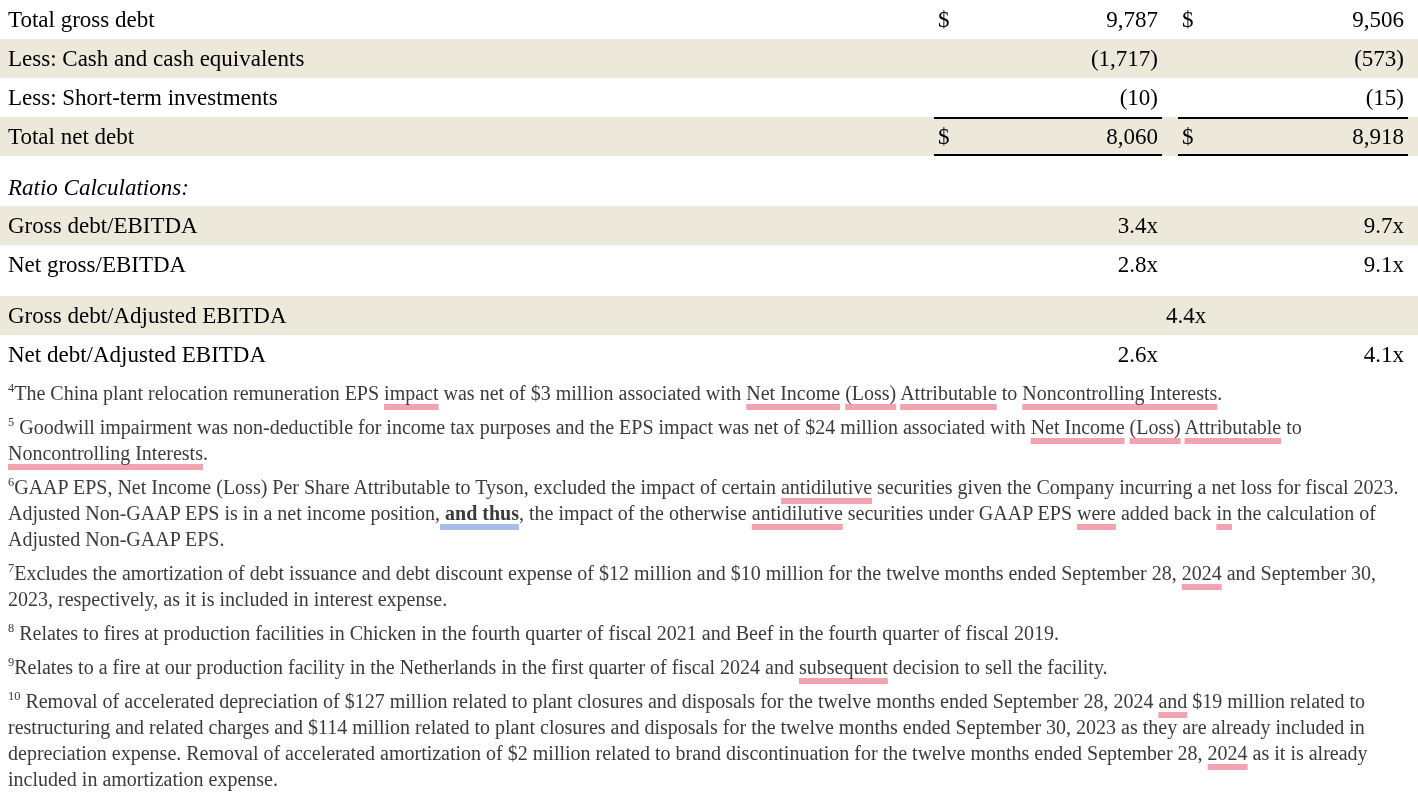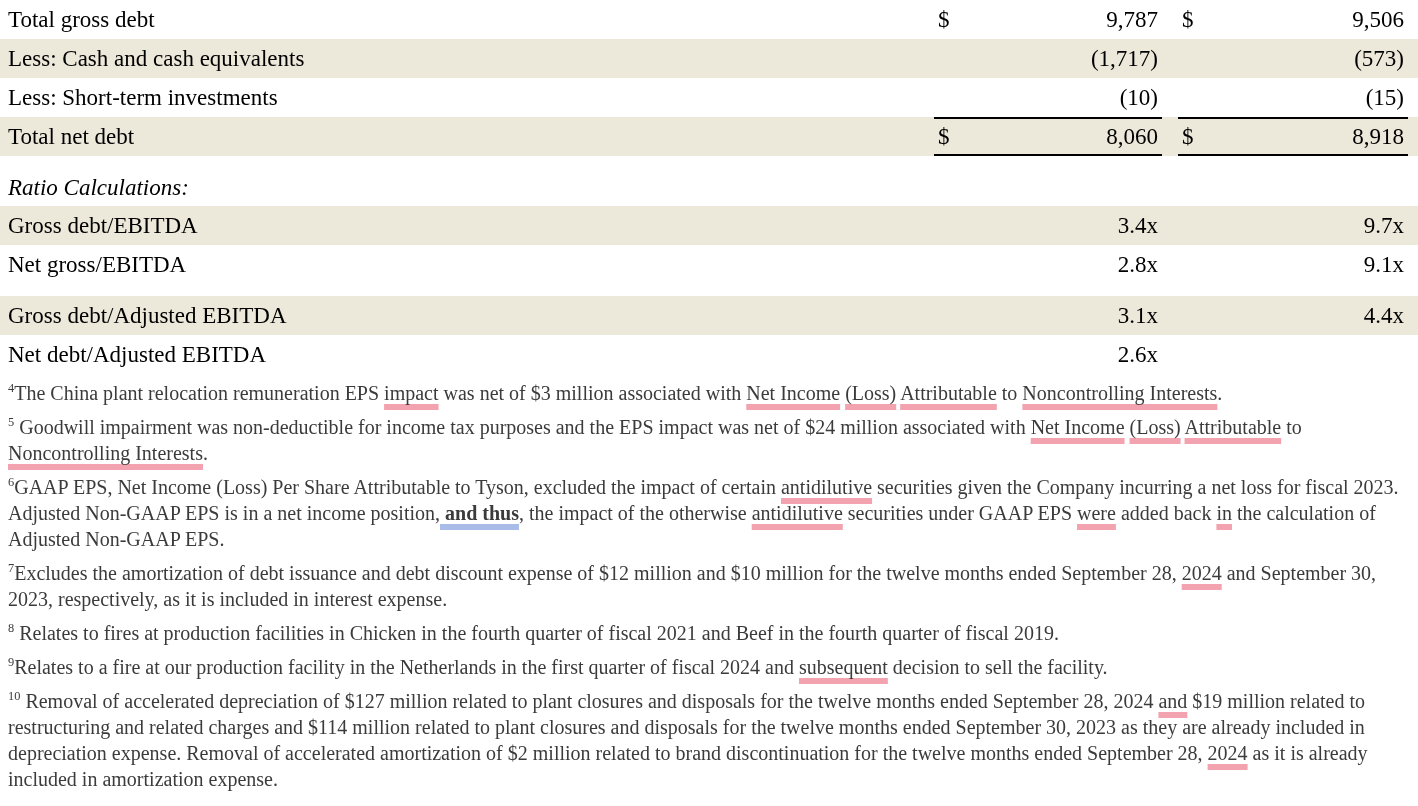--- a/index.html
+++ b/index.html
@@ -157,34 +157,34 @@
           <span class="value">2.8x</span>
         </div>
         <div class="colgap"></div>
         <div class="amount-group">
           <span class="value">9.1x</span>
         </div>
       </div>
       <div class="spacer-sm"></div>
       <div class="finrow shaded">
         <div class="row-label">Gross debt/Adjusted EBITDA</div>
-        <div class="amount-group">
-          <span class="value">3.1x</span>
-        </div>
         <div class="colgap"></div>
         <div class="amount-group">
           <span class="value">4.4x</span>
         </div>
       </div>
       <div class="finrow">
         <div class="row-label">Net debt/Adjusted EBITDA</div>
         <div class="amount-group">
           <span class="value">2.6x</span>
         </div>
         <div class="colgap"></div>
+        <div class="amount-group">
+          <span class="value">4.1x</span>
+        </div>
       </div>
     </section>
 
   <section id="footnotes" class="footnotes">
       <p class="footnote"><sup>4</sup>The China plant relocation remuneration EPS <span class="mark-pink">impact</span> was net of $3 million associated with <span class="mark-pink">Net Income</span> <span class="mark-pink">(Loss)</span> <span class="mark-pink">Attributable</span> to <span class="mark-pink">Noncontrolling Interests</span>.</p>
       <p class="footnote"><sup>5</sup> Goodwill impairment was non-deductible for income tax purposes and the EPS impact was net of $24 million associated with <span class="mark-pink">Net Income</span> <span class="mark-pink">(Loss)</span> <span class="mark-pink">Attributable</span> to <span class="mark-pink">Noncontrolling Interests</span>.</p>
       <p class="footnote"><sup>6</sup>GAAP EPS, Net Income (Loss) Per Share Attributable to Tyson, excluded the impact of certain <span class="mark-pink">antidilutive</span> securities given the Company incurring a net loss for fiscal 2023. Adjusted Non-GAAP EPS is in a net income position,<span class="mark-blue"> and thus</span>, the impact of the otherwise <span class="mark-pink">antidilutive</span> securities under GAAP EPS <span class="mark-pink">were</span> added back <span class="mark-pink">in</span> the calculation of Adjusted Non-GAAP EPS.</p>
       <p class="footnote"><sup>7</sup>Excludes the amortization of debt issuance and debt discount expense of $12 million and $10 million for the twelve months ended September 28, <span class="mark-pink">2024</span> and September 30, 2023, respectively, as it is included in interest expense.</p>
       <p class="footnote"><sup>8</sup> Relates to fires at production facilities in Chicken in the fourth quarter of fiscal 2021 and Beef in the fourth quarter of fiscal 2019.</p>
       <p class="footnote"><sup>9</sup>Relates to a fire at our production facility in the Netherlands in the first quarter of fiscal 2024 and <span class="mark-pink">subsequent</span> decision to sell the facility.</p>

